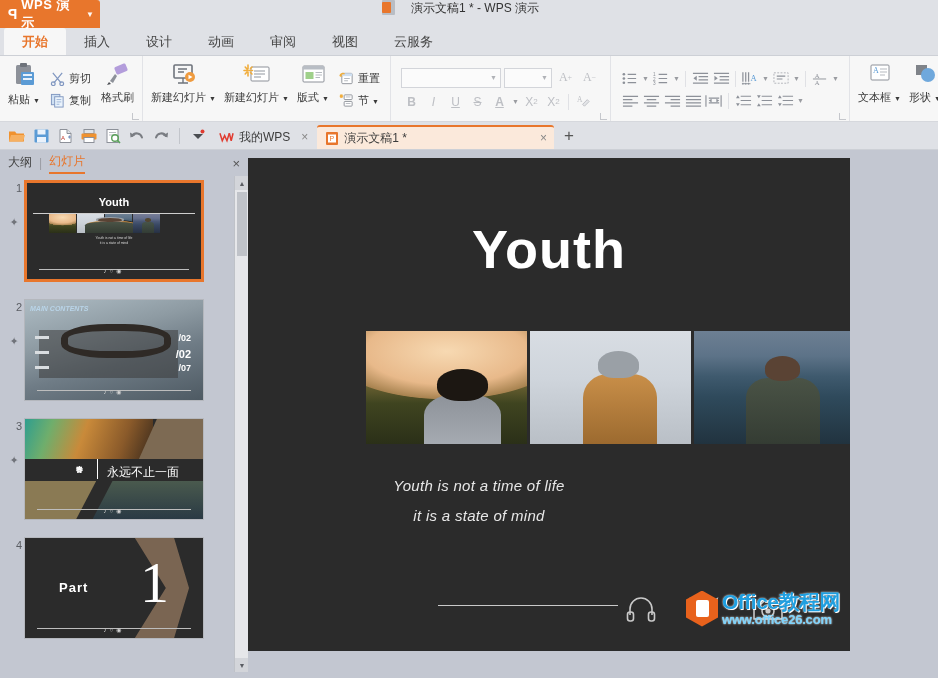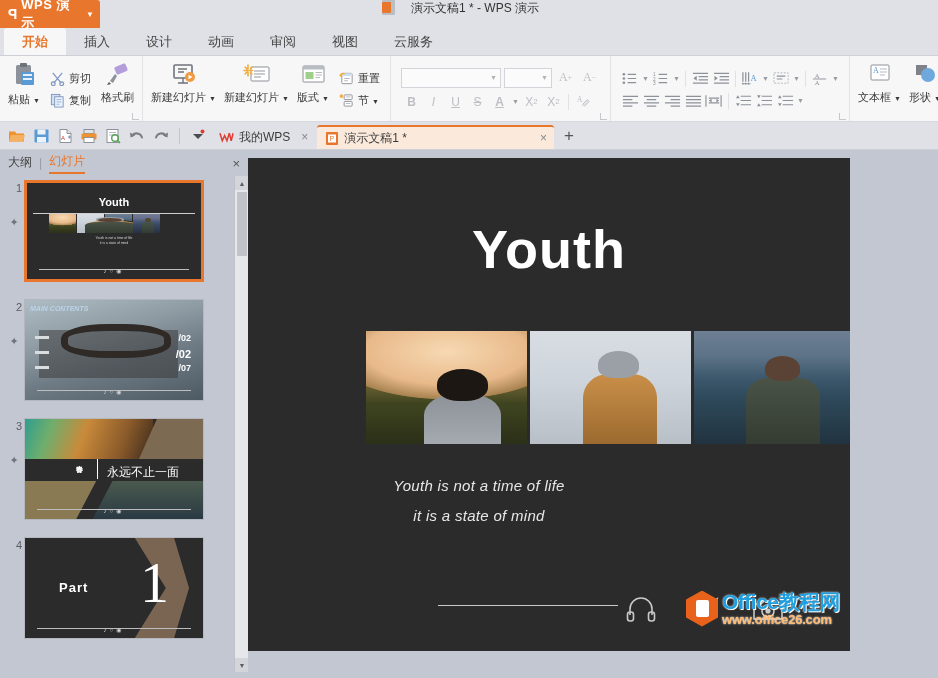--- a/index.html
+++ b/index.html
@@ -223,21 +223,21 @@
   }
   .wm-hex {
     width: 32px; height: 36px; background: #e8621c;
     clip-path: polygon(50% 0%, 100% 25%, 100% 75%, 50% 100%, 0% 75%, 0% 25%);
     display: flex; align-items: center; justify-content: center;
   }
   .wm-hex .inner { width: 13px; height: 17px; background: #fff; border-radius: 2px; }
   .wm-text { display: flex; flex-direction: column; line-height: 1.05; }
   .wm-t1 { font-size: 21px; font-weight: bold; color: #1f9fe0; letter-spacing: -.5px;
            text-shadow: 0 0 2px #fff, 1px 1px 0 #fff; }
-  .wm-t2 { font-size: 13px; font-weight: bold; color: #fdba74; letter-spacing: -.2px;
+  .wm-t2 { font-size: 13px; font-weight: bold; color: #7dd3fc; letter-spacing: -.2px;
            text-shadow: 0 0 2px #fff; }
 
   
   .tm { position: absolute; color: #fff; }
   .tm-title { left:0; right:0; top:13px; text-align:center; font-size:11px; font-weight:bold; }
   .tm-strip { position:absolute; left:22px; top:31px; display:flex; gap:1px; }
   .tm-img { width:27px; height:19px; }
   .tm-line { position:absolute; left:6px; right:6px; top:30px; height:1px; background:#cfcfcf; }
   .tm-sub { position:absolute; left:0; right:0; top:53px; text-align:center; font-size:3.4px; color:#d6d6d6; line-height:5px; }
   .tm-foot { position:absolute; left:12px; right:12px; bottom:9px; height:1px; background:#bdbdbd; }

